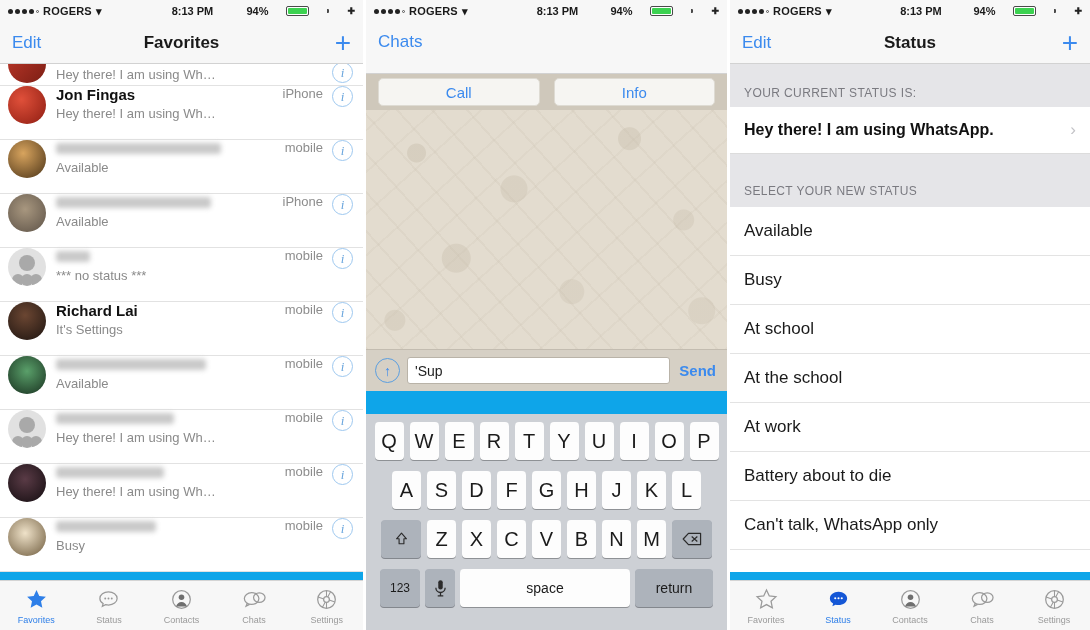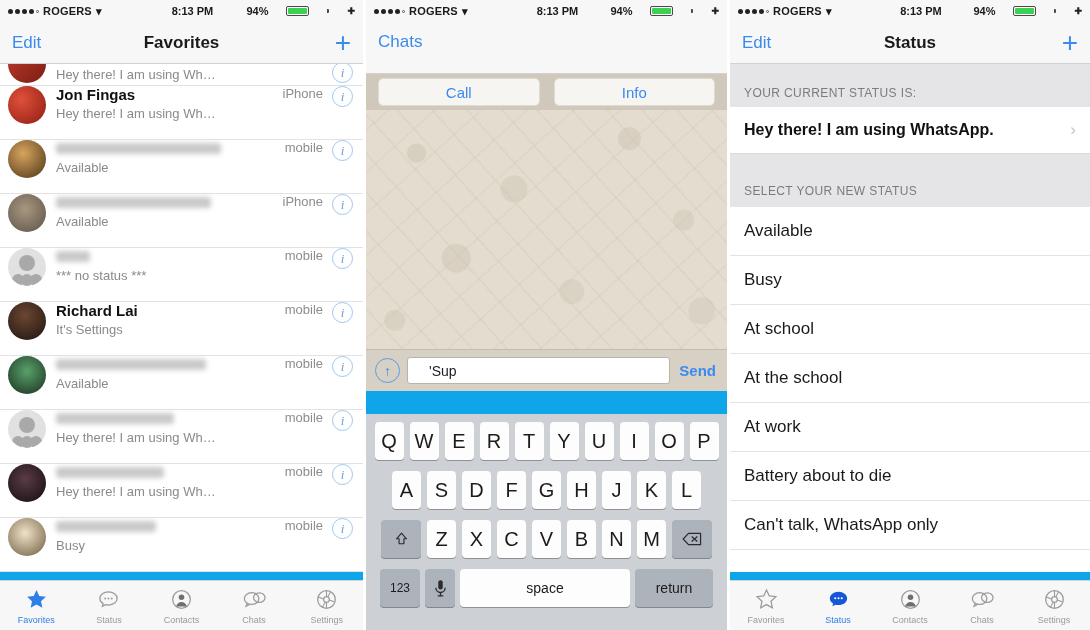--- a/index.html
+++ b/index.html
@@ -138,21 +138,21 @@
     height: 42px; background: #d6d0c5; display: flex; align-items: center;
     gap: 7px; padding: 0 9px; border-top: 1px solid #c3bcb0;
   }
   .attach-btn {
     width: 25px; height: 25px; border-radius: 50%; border: 1.5px solid #5c9fe0;
     color: #3b8aee; display: flex; align-items: center; justify-content: center;
     font-size: 14px; flex: 0 0 25px; cursor: pointer;
   }
   .msg-input {
     flex: 1 1 auto; height: 27px; background: #fff; border: 1px solid #b9b3a8;
-    border-radius: 3px; font-size: 14px; color: #1d1d1d; padding: 0 21px;
+    border-radius: 3px; font-size: 14px; color: #1d1d1d; padding: 0 7px;
     display: flex; align-items: center; font-family: "Liberation Sans", sans-serif;
   }
   .send-btn { color: #3b8aee; font-size: 15px; font-weight: bold; cursor: pointer; padding: 0 2px; }
 
   
   .keyboard {
     position: absolute; bottom: 0; left: 0; right: 0; height: 216px;
     background: #cdd0d5; padding: 8px 3px 5px; display: flex;
     flex-direction: column; gap: 11px;
   }

